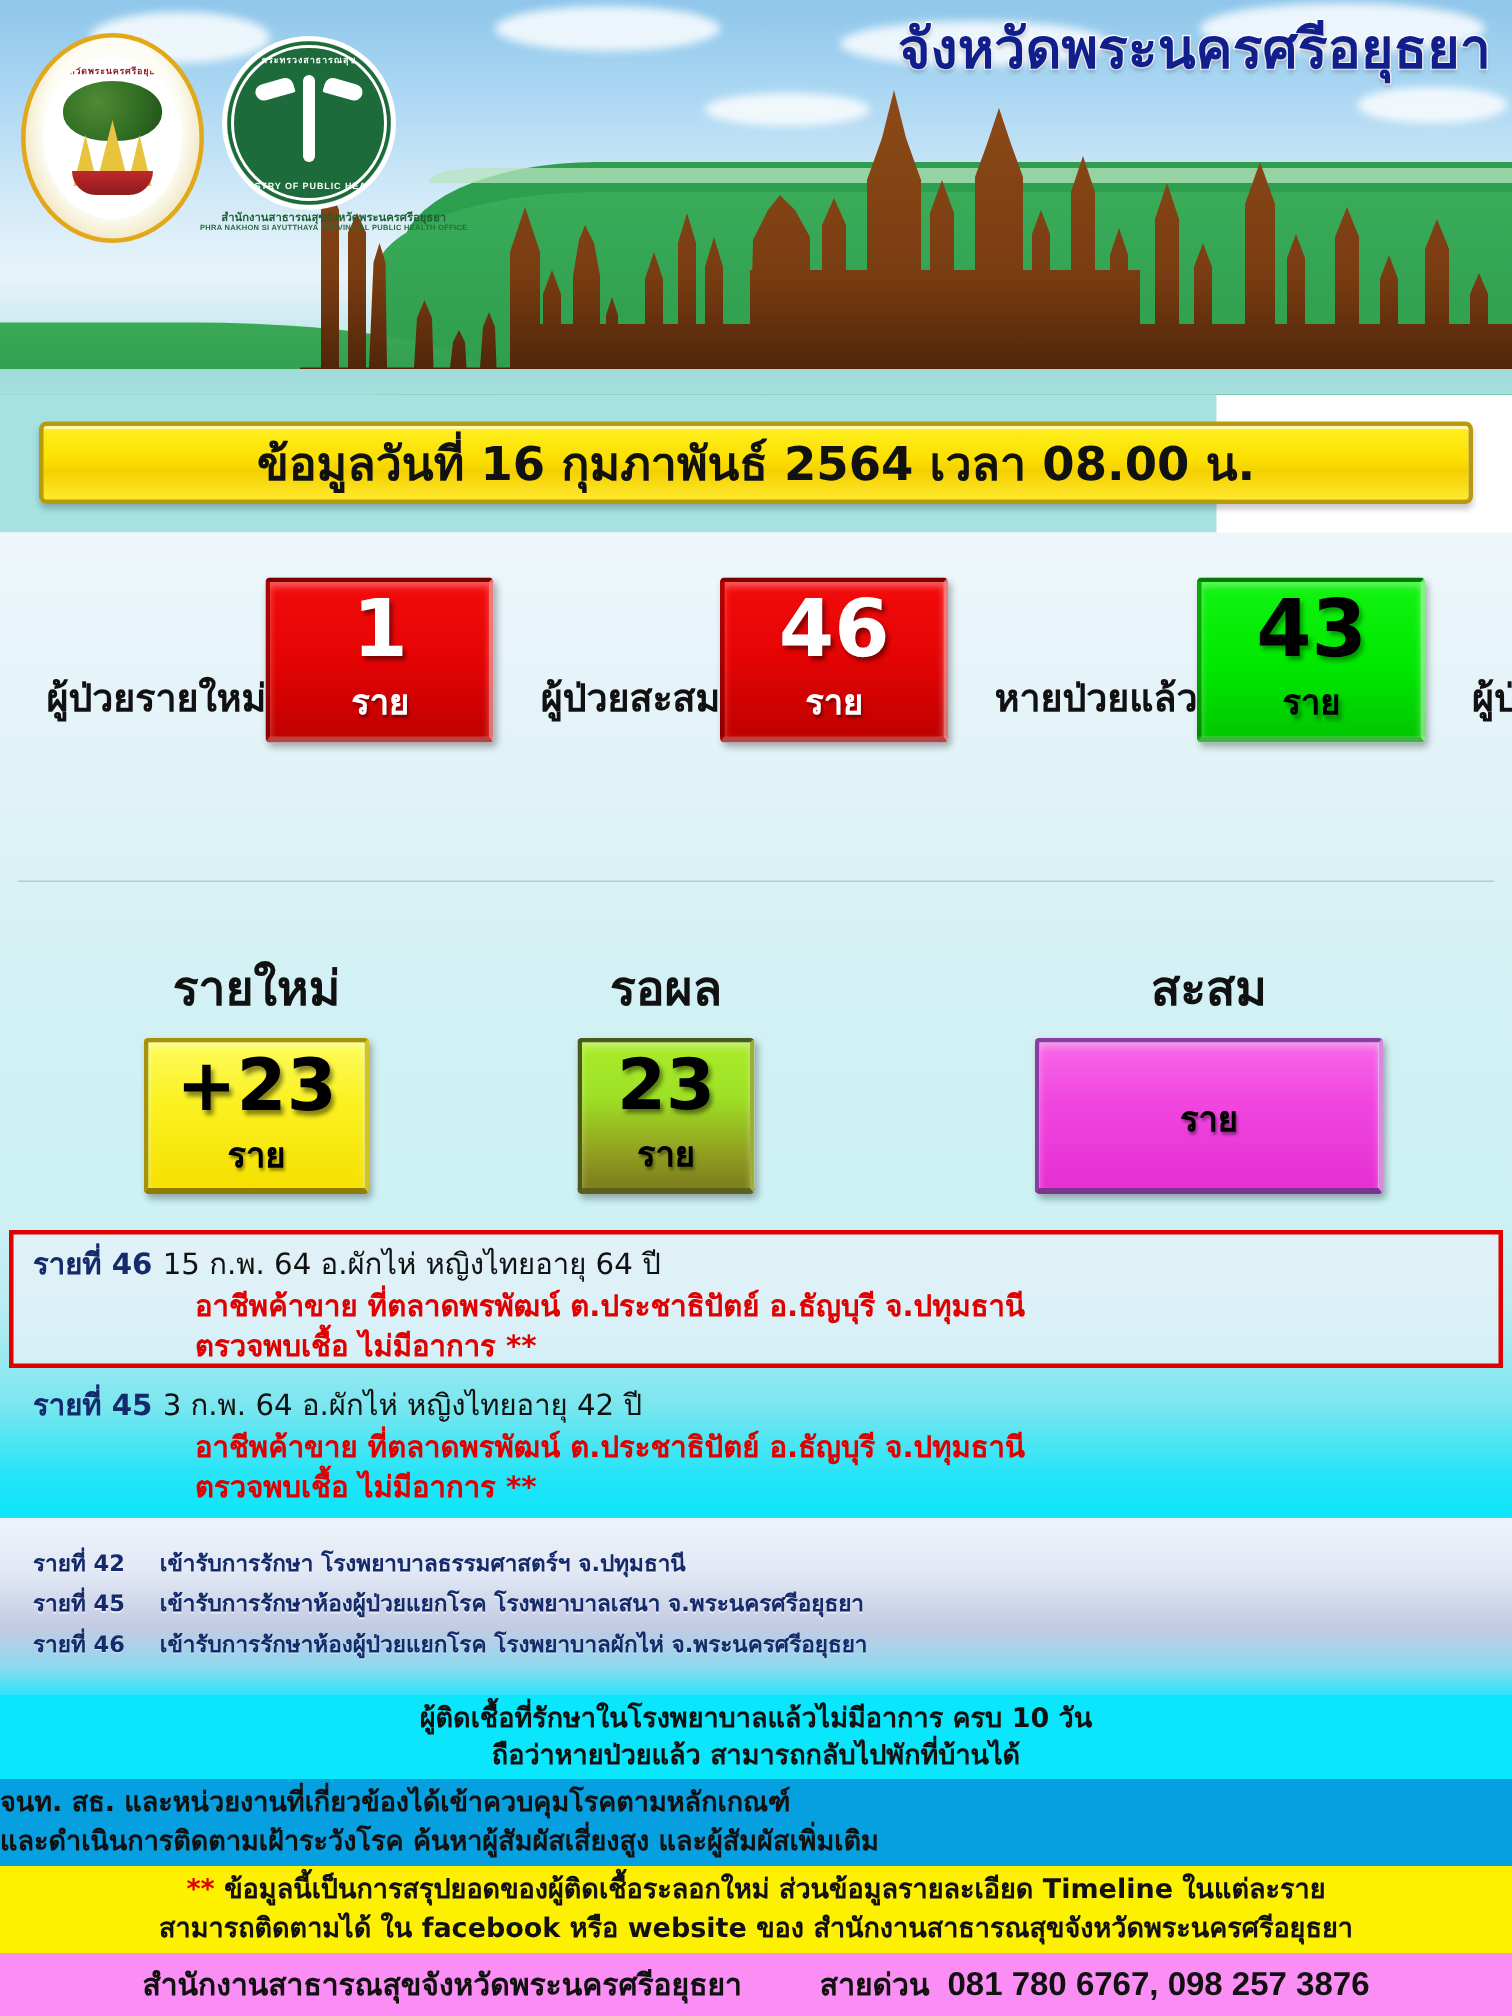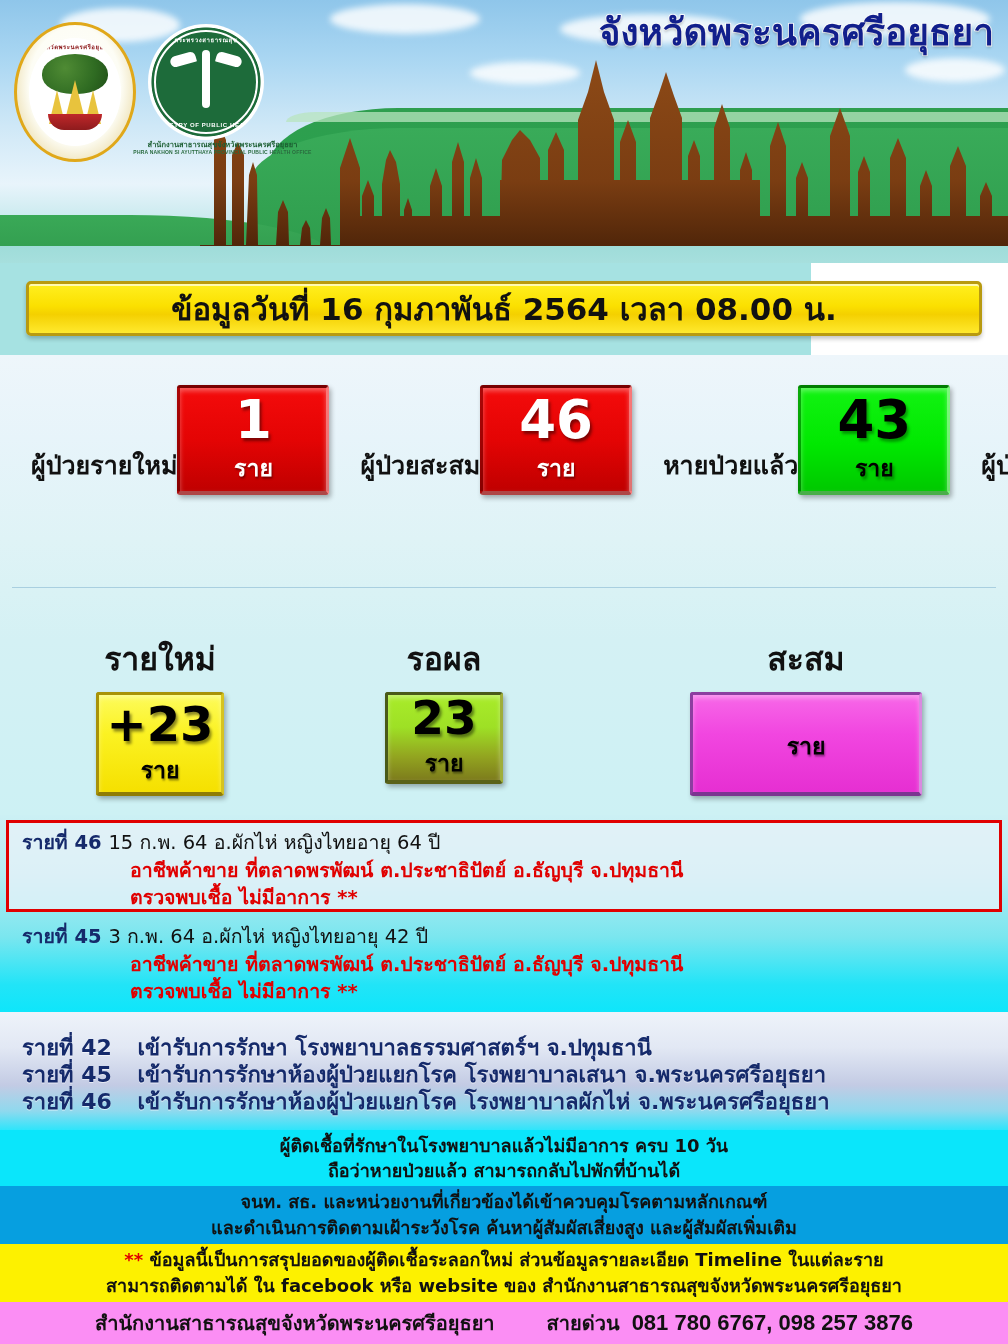--- a/index.html
+++ b/index.html
@@ -184,28 +184,28 @@
   .row2{ position:absolute; left:0; top:278px; width:1008px; }
   .r2cell{ position:absolute; display:flex; flex-direction:column; align-items:center; }
   .r2cell.a{ left:96px; }
   .r2cell.b{ left:385px; }
   .r2cell.c{ left:690px; }
   .r2label{
     font-size:32px; font-weight:bold; color:#111111; margin-bottom:8px;
     font-family:"DejaVu Sans","Liberation Sans",sans-serif; white-space:nowrap;
   }
   .card.yellow{
-    width:128px; height:104px;
+    width:150px; height:104px;
     background:linear-gradient(180deg,#fdfb5c 0%,#fbf222 40%,#f5e000 100%);
     border-top-color:#a89207; border-left-color:#a89207;
     border-right-color:#d6c320; border-bottom-color:#8f7c05;
   }
   .card.yellow .num, .card.yellow .unit{ color:#000000; }
   .card.olive{
-    width:118px; height:92px;
+    width:118px; height:104px;
     background:linear-gradient(180deg,#a9ec2a 0%,#9ee025 38%,#93a520 72%,#7d7c1c 100%);
     border-top-color:#4a5a18; border-left-color:#4a5a18;
     border-right-color:#9fae3a; border-bottom-color:#5a6219;
   }
   .card.olive .num, .card.olive .unit{ color:#000000; }
   .card.magenta{
     width:232px; height:104px;
     background:linear-gradient(180deg,#f768e8 0%,#f146e0 40%,#e62fd2 100%);
     border-top-color:#8c3ea0; border-left-color:#8c3ea0;
     border-right-color:#d98ae0; border-bottom-color:#7b3590;
@@ -234,21 +234,21 @@
   .case-no{ color:#152a6b; font-weight:bold; }
   .case-head{ color:#111111; font-weight:normal; }
   .case-red{ color:#e00000; padding-left:108px; }
 
   
   .admit{
     position:absolute; left:0; top:1012px; width:1008px; height:118px;
     background:linear-gradient(180deg,#eef3fa 0%,#e2e8f4 30%,#c3cbe4 62%,#8fd9ee 84%,#2ee5fb 100%);
   }
   .admit-row{
-    position:absolute; left:22px; font-size:22px; font-weight:bold; white-space:nowrap;
+    position:absolute; left:22px; font-size:15px; font-weight:bold; white-space:nowrap;
     font-family:"DejaVu Sans","Liberation Sans",sans-serif; color:#152a6b;
     text-shadow:0 1px 0 rgba(255,255,255,.6);
   }
   .admit-row:nth-of-type(1){ top:18px; }
   .admit-row:nth-of-type(2){ top:45px; }
   .admit-row:nth-of-type(3){ top:72px; }
   .admit-row .txt{ padding-left:18px; }
 
   
   .note-cyan{
@@ -258,21 +258,21 @@
   }
   .note-cyan div{
     font-size:18px; font-weight:bold; color:#111111; line-height:1.4;
     font-family:"DejaVu Sans","Liberation Sans",sans-serif; white-space:nowrap;
   }
 
   
   .note-blue{
     position:absolute; left:0; top:1186px; width:1008px; height:58px;
     background:#069fe0; display:flex; flex-direction:column;
-    align-items:center; justify-content:center;
+    align-items:flex-start; justify-content:center;
   }
   .note-blue div{
     font-size:18px; font-weight:bold; color:#111111; line-height:1.45;
     font-family:"DejaVu Sans","Liberation Sans",sans-serif; white-space:nowrap;
   }
 
   
   .foot-yellow{
     position:absolute; left:0; top:1244px; width:1008px; height:58px;
     background:#fdf100; display:flex; flex-direction:column;

